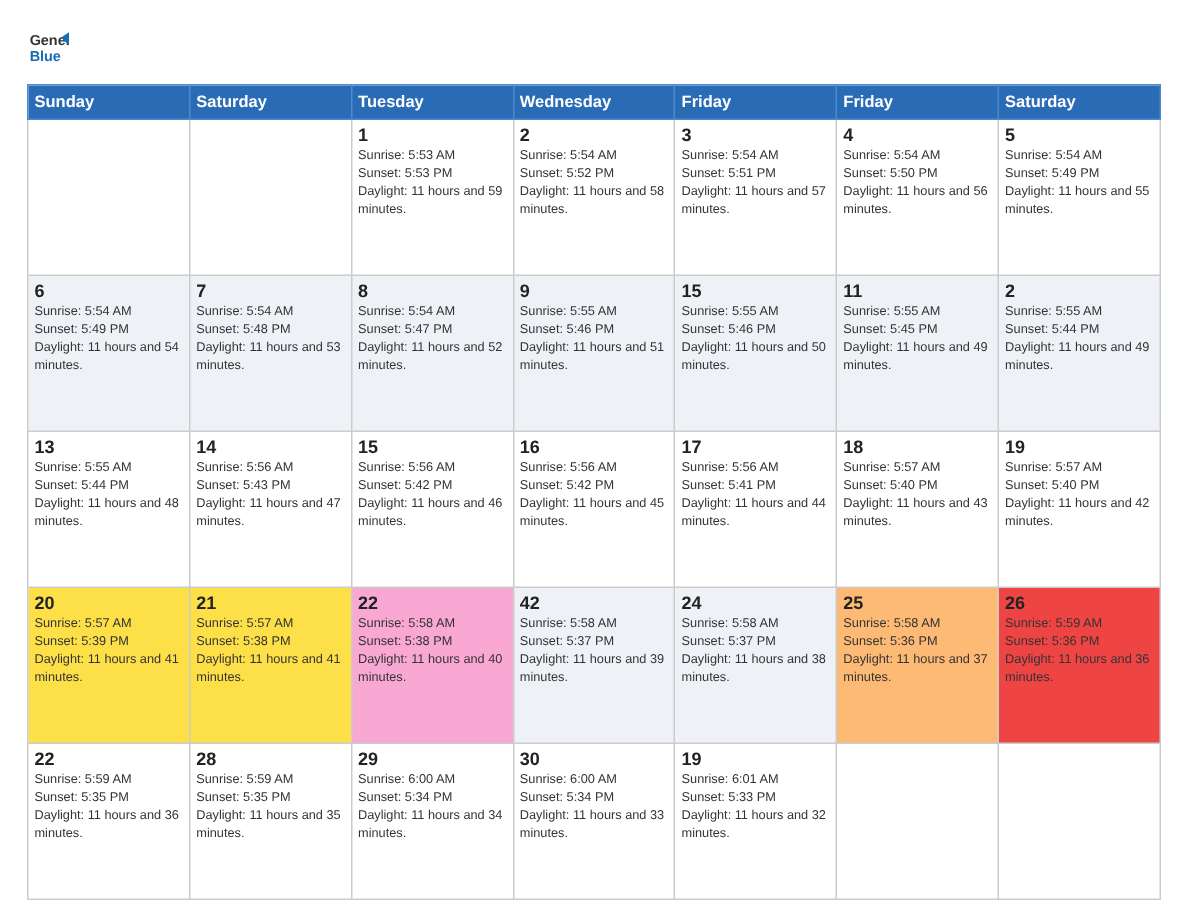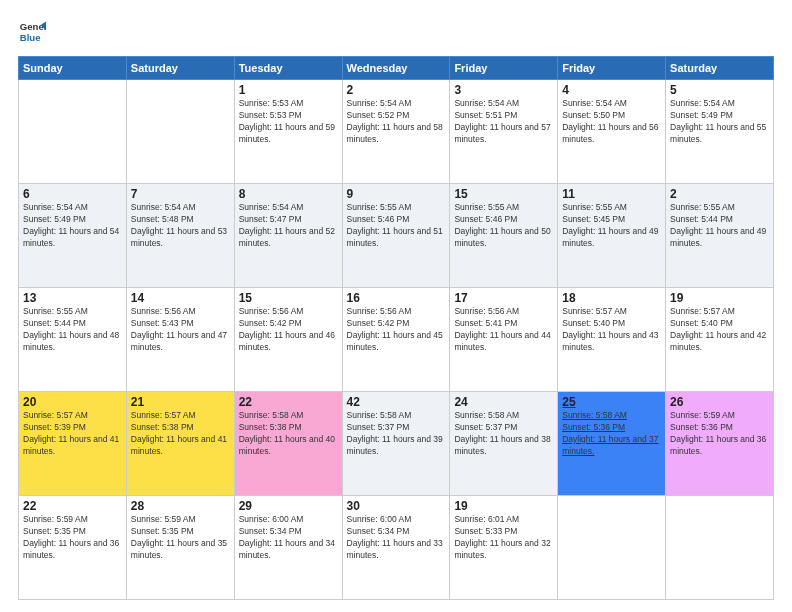--- a/index.html
+++ b/index.html
@@ -273,27 +273,27 @@
             <div class="cell-content" style="white-space: pre-line;">Sunrise: 5:58 AM
 Sunset: 5:37 PM
 Daylight: 11 hours and 39 minutes.</div>
           </td>
           <td style="background: rgb(238, 242, 247);">
             <span class="day-num">24</span>
             <div class="cell-content" style="white-space: pre-line;">Sunrise: 5:58 AM
 Sunset: 5:37 PM
 Daylight: 11 hours and 38 minutes.</div>
           </td>
-          <td style="background: #3b82f6; text-decoration: underline;">
+          <td style="background: #fdba74;">
             <span class="day-num">25</span>
             <div class="cell-content" style="white-space: pre-line;">Sunrise: 5:58 AM
 Sunset: 5:36 PM
 Daylight: 11 hours and 37 minutes.</div>
           </td>
-          <td style="background: #f0abfc;">
+          <td style="background: #ef4444;">
             <span class="day-num">26</span>
             <div class="cell-content" style="white-space: pre-line;">Sunrise: 5:59 AM
 Sunset: 5:36 PM
 Daylight: 11 hours and 36 minutes.</div>
           </td>
         </tr>
         <tr>
           <td>
             <span class="day-num">22</span>
             <div class="cell-content" style="white-space: pre-line;">Sunrise: 5:59 AM

